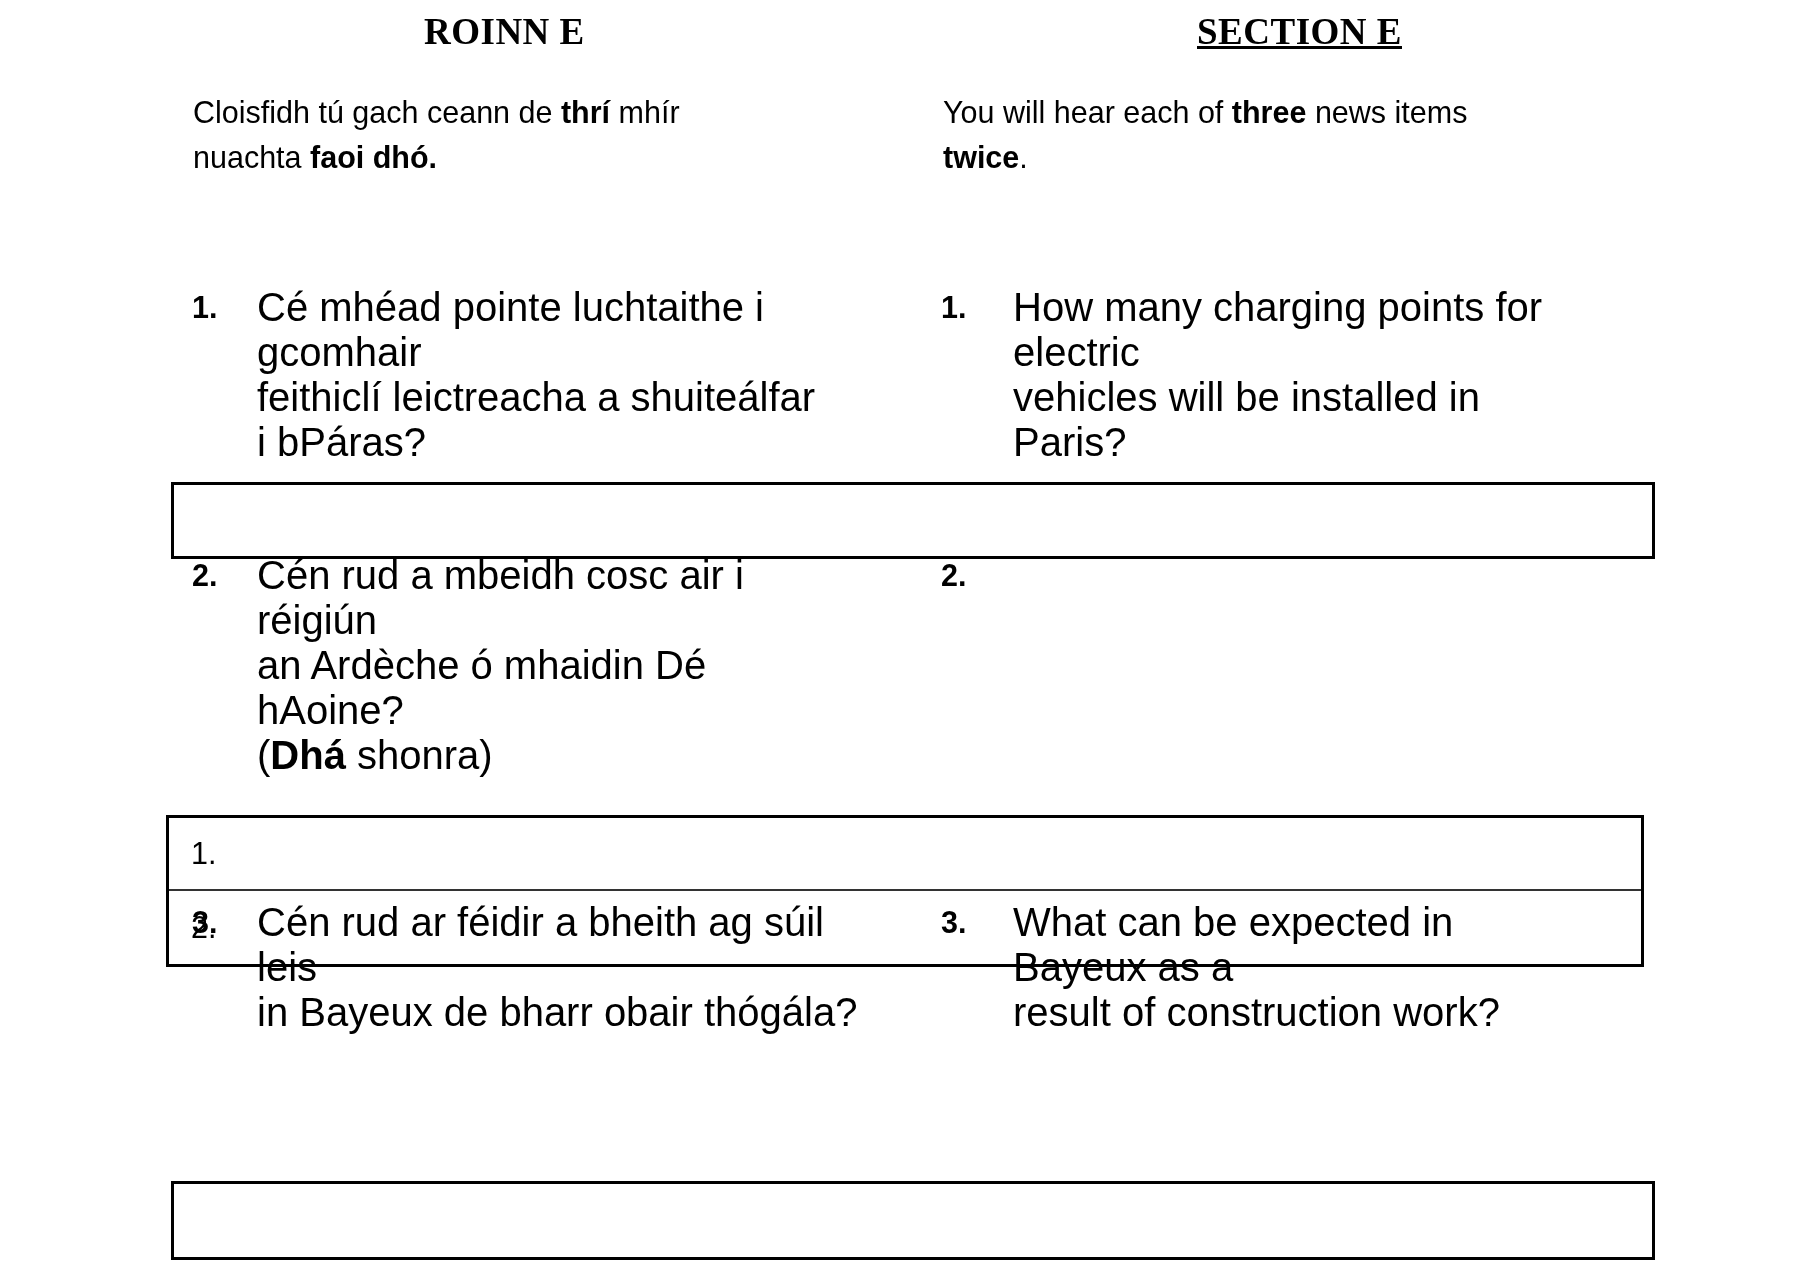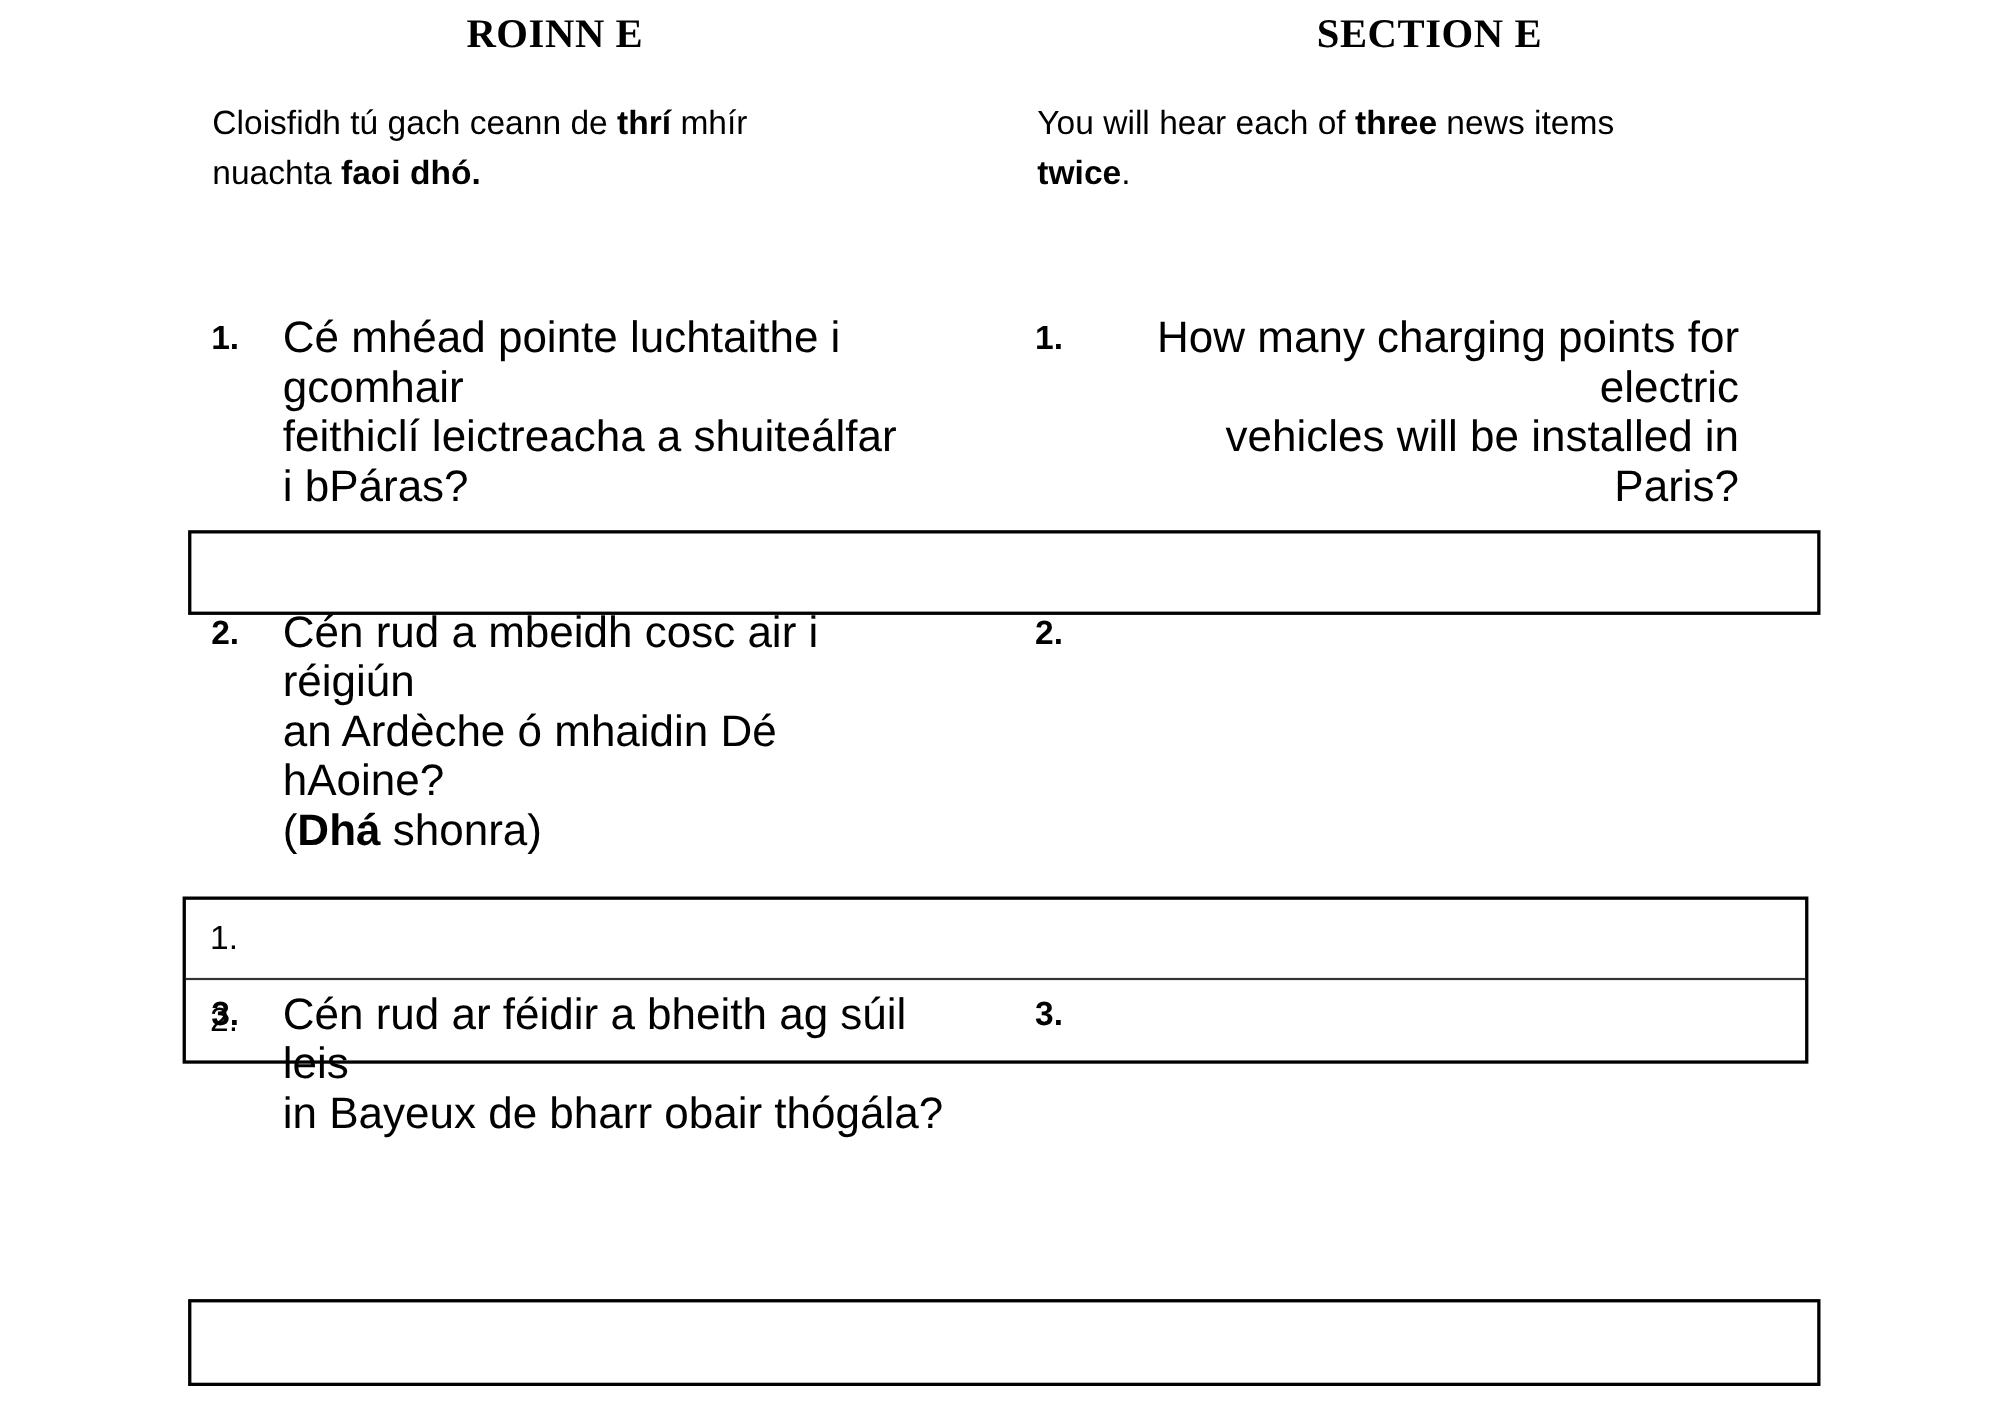--- a/index.html
+++ b/index.html
@@ -25,21 +25,21 @@
   .section-title {
     position: absolute;
     font-family: "Liberation Serif", serif;
     font-weight: bold;
     font-size: 37px;
     letter-spacing: 0.5px;
     white-space: nowrap;
     line-height: 1;
   }
   #title-left  { left: 424px; top: 13px; }
-  #title-right { left: 1197px; top: 13px; }
+  #title-right { left: 1197px; top: 13px; text-decoration: underline; }
 
   
   .intro {
     position: absolute;
     font-size: 30.5px;
     line-height: 45px;
     white-space: pre-line;
   }
   #intro-left  { left: 193px;  top: 90px;  width: 600px; }
   #intro-right { left: 943px;  top: 90px;  width: 620px; }
@@ -66,21 +66,21 @@
   
   #q1-left  { left: 192px; top: 285px; width: 660px; }
   #q2-left  { left: 192px; top: 553px; width: 660px; }
   #q3-left  { left: 192px; top: 900px; width: 680px; }
   #q1-left  .body, #q2-left .body, #q3-left .body { margin-left: 65px; }
 
   
   #q1-right { left: 941px; top: 285px; width: 640px; }
   #q2-right { left: 941px; top: 553px; width: 640px; }
   #q3-right { left: 941px; top: 900px; width: 640px; }
-  #q1-right .body, #q2-right .body, #q3-right .body { margin-left: 72px; text-align: right; }
+  #q1-right .body, #q2-right .body, #q3-right .body { margin-left: 72px; }
 
   
   .answer-box {
     position: absolute;
     box-sizing: border-box;
     border: 3px solid #000000;
     background: #ffffff;
   }
   #answer-box-1 { left: 171px; top: 482px;  width: 1484px; height: 77px; }
   #answer-box-3 { left: 171px; top: 1181px; width: 1484px; height: 79px; }
@@ -160,17 +160,19 @@
   </div>
 
   <div class="q" id="q3-left">
     <span class="num">3.</span>
     <span class="body">Cén rud ar féidir a bheith ag súil leis
 in Bayeux de bharr obair thógála?</span>
   </div>
 
   <div class="q" id="q3-right">
     <span class="num">3.</span>
+    <span class="body">What can be expected in Bayeux as a
+result of construction work?</span>
   </div>
 
   <div class="answer-box" id="answer-box-3"></div>
 
 </div>
 
 </body></html>

